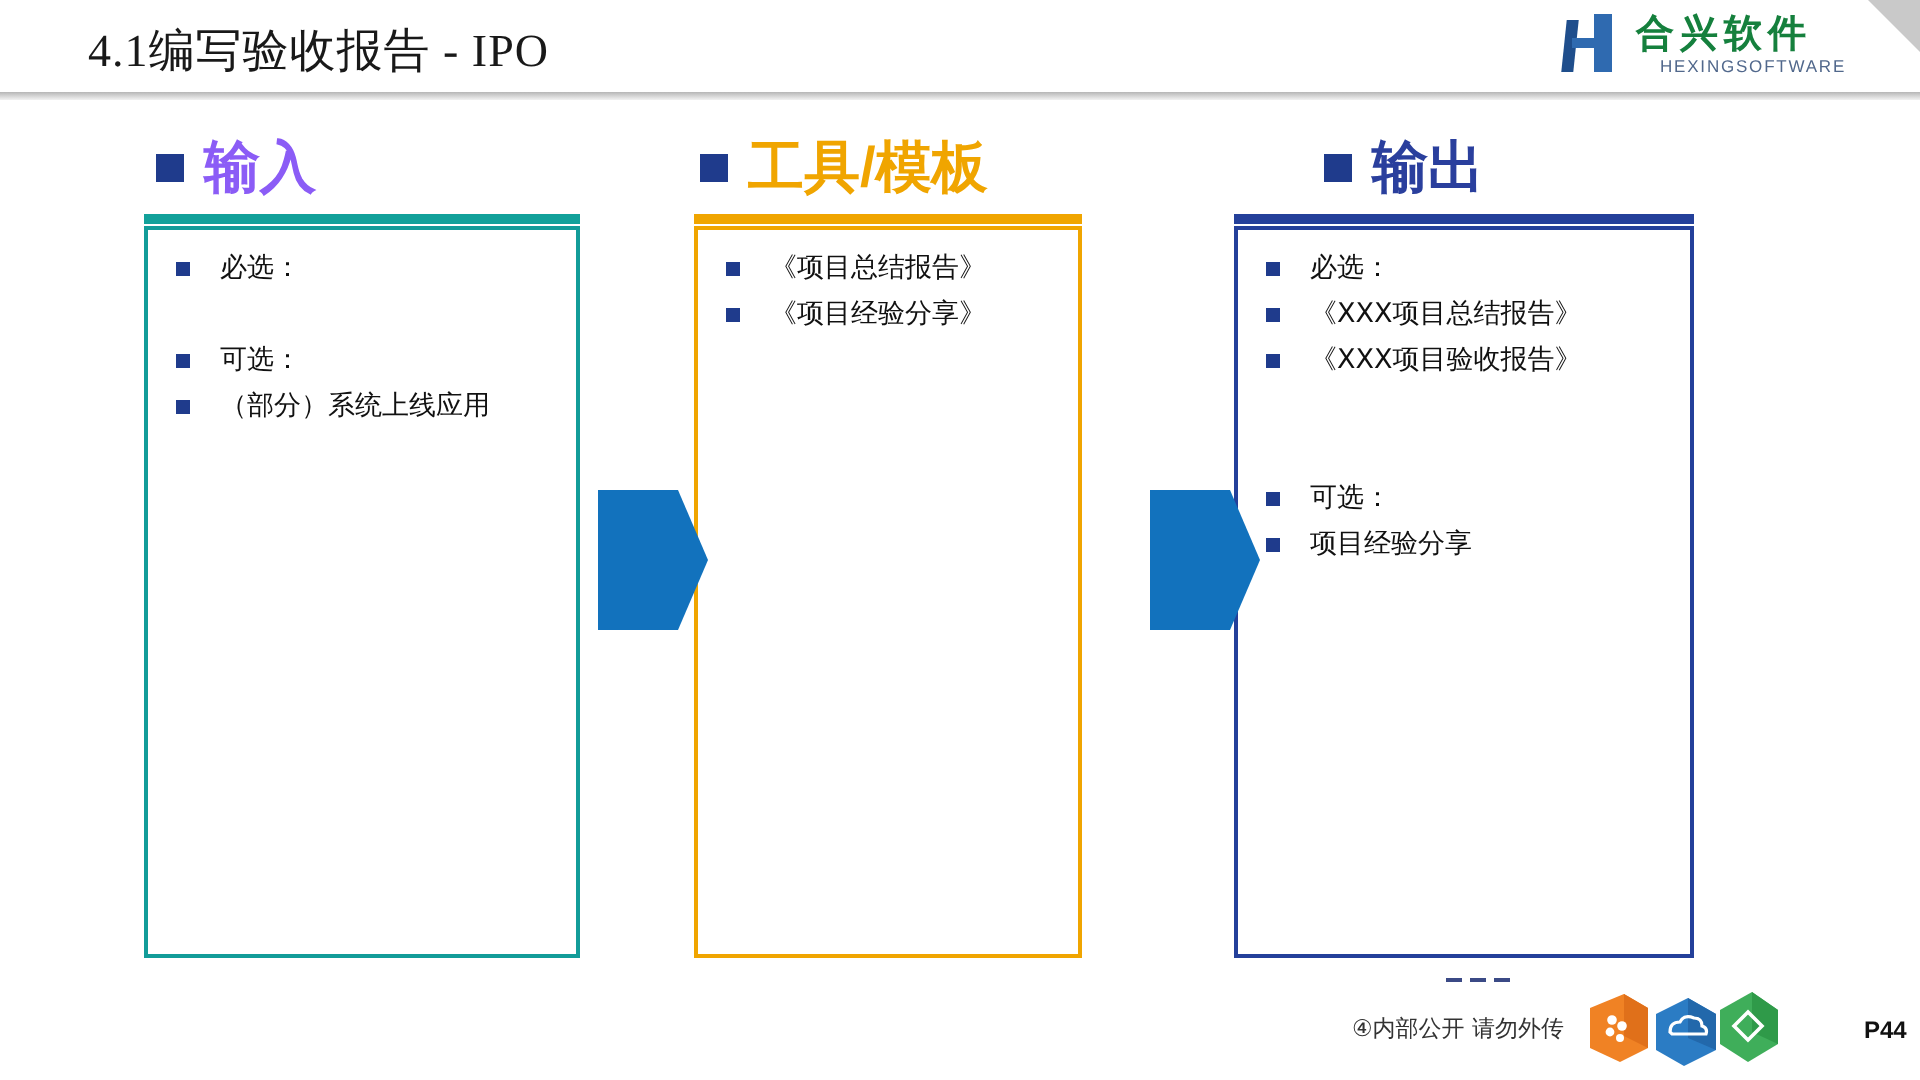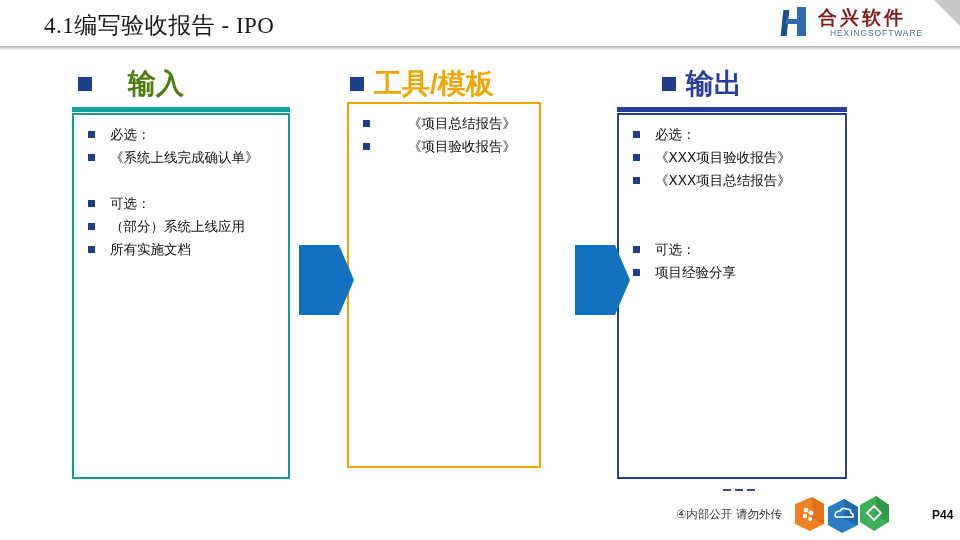--- a/index.html
+++ b/index.html
@@ -71,21 +71,21 @@
   .logo-mark .seal {
     position: absolute; left: 0px; top: 3px;
     width: 14px; height: 28px;
     font-size: 5px; line-height: 6px; color: #6d7f99;
     overflow: hidden;
   }
   .logo-text { line-height: 1; }
   .logo-cn {
     font-size: 19px;
     font-weight: bold;
-    color: #7f1d1d;
+    color: #15803d;
     letter-spacing: 3px;
   }
   .logo-en {
     font-size: 8.5px;
     color: #51688c;
     letter-spacing: 0.9px;
     margin-top: 2px;
     padding-left: 12px;
   }
   .corner-fold {
@@ -117,21 +117,21 @@
     width: 14px;
     height: 14px;
     background: #1f3b8c;
     flex: 0 0 14px;
   }
   .head-label {
     font-size: 28px;
     font-weight: bold;
     line-height: 1;
   }
-  .head-input  { color: #4d7c0f; margin-left: 26px; }
+  .head-input  { color: #8b5cf6; }
   .head-tools  { color: #f0a500; }
   .head-output { color: #2a3f9d; }
 
   .col-underline {
     position: absolute;
     height: 5px;
   }
 
   .box {
     position: absolute;
@@ -263,40 +263,38 @@
 
   <div class="col-head" style="left:622px; top:70px;padding-left:40px;">
     <span class="head-bullet"></span>
     <span class="head-label head-output">输出</span>
   </div>
   <div class="col-underline" style="left:617px; top:107px; width:230px; background:#24409a;"></div>
 
   <div class="box box-input" style="left:72px; top:113px; width:218px; height:366px;">
     <ul class="bullets">
       <li><span class="sq"></span><span>必选：</span></li>
-      <li><span class="sq"></span><span>《系统上线完成确认单》</span></li>
       <li class="spacer"></li>
       <li><span class="sq"></span><span>可选：</span></li>
       <li><span class="sq"></span><span>（部分）系统上线应用</span></li>
-      <li><span class="sq"></span><span>所有实施文档</span></li>
     </ul>
   </div>
 
-  <div class="box box-tools" style="left:347px; top:102px; width:194px; height:366px;text-align:center;">
+  <div class="box box-tools" style="left:347px; top:113px; width:194px; height:366px;">
     <ul class="bullets">
       <li><span class="sq"></span><span>《项目总结报告》</span></li>
-      <li><span class="sq"></span><span>《项目验收报告》</span></li>
+      <li><span class="sq"></span><span>《项目经验分享》</span></li>
     </ul>
   </div>
 
   <div class="box box-output" style="left:617px; top:113px; width:230px; height:366px;">
     <ul class="bullets">
       <li><span class="sq"></span><span>必选：</span></li>
+      <li><span class="sq"></span><span>《XXX项目总结报告》</span></li>
       <li><span class="sq"></span><span>《XXX项目验收报告》</span></li>
-      <li><span class="sq"></span><span>《XXX项目总结报告》</span></li>
       <li class="spacer"></li>
       <li class="spacer"></li>
       <li><span class="sq"></span><span>可选：</span></li>
       <li><span class="sq"></span><span>项目经验分享</span></li>
     </ul>
   </div>
 
   <div class="arrow" style="left:299px; top:240px;">
     <svg width="55" height="80" viewBox="0 0 55 80">
       <polygon points="0,5 40,5 55,40 40,75 0,75" fill="#1272bd"></polygon>

